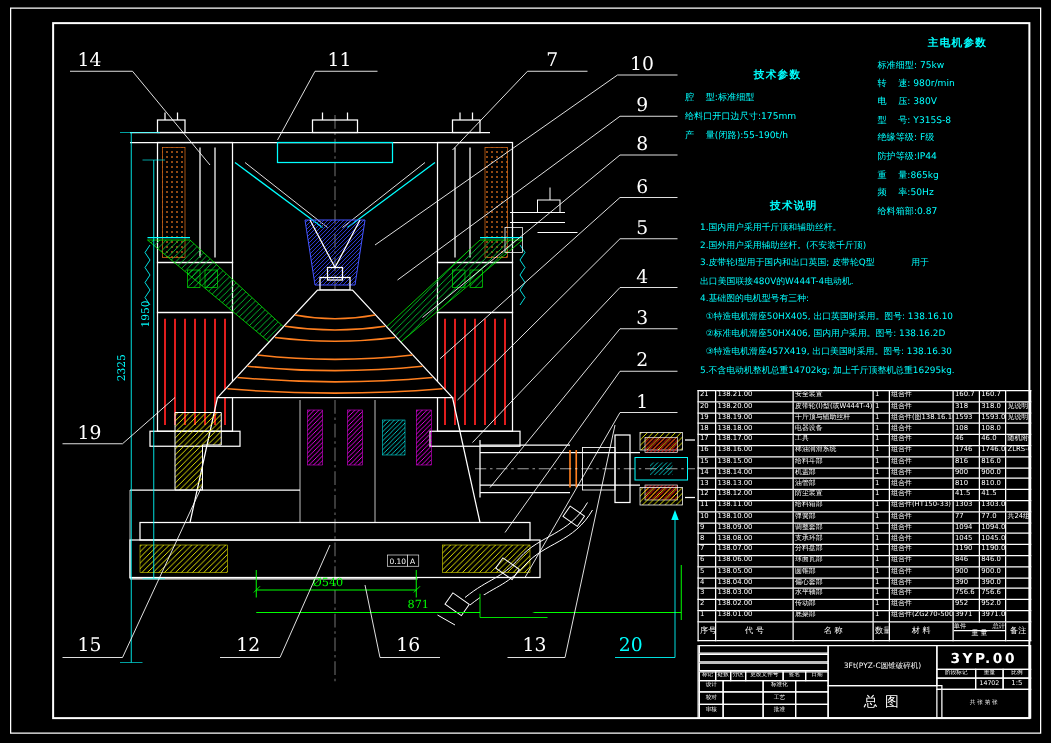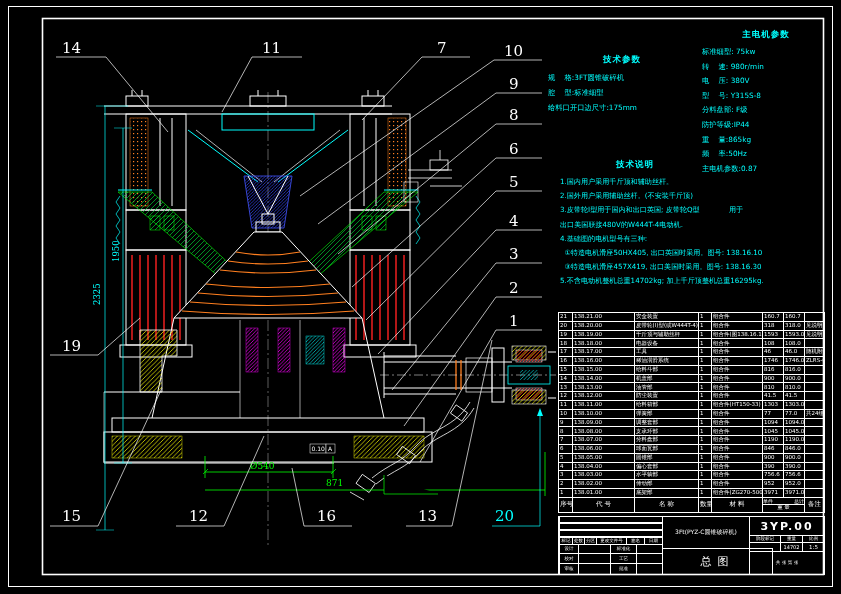--- a/index.html
+++ b/index.html
@@ -322,46 +322,47 @@
     <g stroke="#00ffff" fill="#00ffff">
       <text x="495" y="521" stroke="none">20</text>
       <path d="M492,526 L540,526 L540,410" fill="none"></path>
       <polygon points="537,416 543,416 540,408" stroke="none"></polygon>
         </g>
   </g>
 </svg>
 
 <div class="panel" style="left:548px;top:29px;width:148px;margin-top:25px;">
   <div class="ttl">技术参数</div>
-  <div class="tp-line">规    格:3FT圆锥破碎机</div>
   <div class="tp-line">腔    型:标准细型</div>
   <div class="tp-line">给料口开口边尺寸:175mm</div>
+  <div class="tp-line">产    量(闭路):55-190t/h</div>
 </div>
 
 <div class="panel" style="left:702px;top:29px;width:128px;">
   <div class="ttl">主电机参数</div>
   <div class="mp-line">标准细型: 75kw</div>
   <div class="mp-line">转    速: 980r/min</div>
   <div class="mp-line">电    压: 380V</div>
   <div class="mp-line">型    号: Y315S-8</div>
-  <div class="mp-line">分料盘部: F级</div>
+  <div class="mp-line">绝缘等级: F级</div>
   <div class="mp-line">防护等级:IP44</div>
   <div class="mp-line">重    量:865kg</div>
   <div class="mp-line">频    率:50Hz</div>
-  <div class="mp-line">主电机参数:0.87</div>
+  <div class="mp-line">给料箱部:0.87</div>
 </div>
 
 <div class="panel" style="left:560px;top:159px;width:272px;">
   <div class="ttl" style="width:150px;">技术说明</div>
   <div class="tn-line">1.国内用户采用千斤顶和辅助丝杆。</div>
   <div class="tn-line">2.国外用户采用辅助丝杆。(不安装千斤顶)</div>
   <div class="tn-line">3.皮带轮I型用于国内和出口英国; 皮带轮Q型             用于</div>
   <div class="tn-line">出口美国联接480V的W444T-4电动机.</div>
   <div class="tn-line">4.基础图的电机型号有三种:</div>
   <div class="tn-line">  ①特造电机滑座50HX405, 出口英国时采用。图号: 138.16.10</div>
+  <div class="tn-line">  ②标准电机滑座50HX406, 国内用户采用。图号: 138.16.2D</div>
   <div class="tn-line">  ③特造电机滑座457X419, 出口美国时采用。图号: 138.16.30</div>
   <div class="tn-line">5.不含电动机整机总重14702kg; 加上千斤顶整机总重16295kg.</div>
 </div>
 
 <div id="bom-wrap">
   <table class="bom">
     <colgroup>
       <col style="width:14px">
           <col style="width:62px">
           <col style="width:64px">
@@ -621,21 +622,21 @@
   <div class="tb-cell tiny" style="left:0;top:37px;width:20px;height:11px;">校对</div>
   <div class="tb-cell" style="left:19px;top:37px;width:33px;height:11px;"></div>
   <div class="tb-cell tiny" style="left:51px;top:37px;width:27px;height:11px;">工艺</div>
   <div class="tb-cell" style="left:77px;top:37px;width:27px;height:11px;"></div>
   <div class="tb-cell tiny" style="left:0;top:47px;width:20px;height:12px;">审核</div>
   <div class="tb-cell" style="left:19px;top:47px;width:33px;height:12px;"></div>
   <div class="tb-cell tiny" style="left:51px;top:47px;width:27px;height:12px;">批准</div>
   <div class="tb-cell" style="left:77px;top:47px;width:27px;height:12px;"></div>
 
   <div class="tb-cell prod" style="left:103px;top:0;width:88px;height:33px;">3Ft(PYZ-C圆锥破碎机)</div>
-  <div class="tb-cell sheetname" style="left:103px;top:32px;width:111px;height:27px;">总图</div>
+  <div class="tb-cell sheetname" style="left:103px;top:32px;width:92px;height:27px;">总图</div>
 
   <div class="tb-cell dno" style="left:190px;top:0;width:76px;height:20px;">3YP.00</div>
   <div class="tb-cell tiny" style="left:190px;top:19px;width:32px;height:8px;">阶段标记</div>
   <div class="tb-cell tiny" style="left:221px;top:19px;width:23px;height:8px;">重量</div>
   <div class="tb-cell tiny" style="left:243px;top:19px;width:23px;height:8px;">比例</div>
   <div class="tb-cell" style="left:190px;top:26px;width:32px;height:10px;"></div>
   <div class="tb-cell tiny" style="left:221px;top:26px;width:23px;height:10px;font-size:5px;">14702</div>
   <div class="tb-cell tiny" style="left:243px;top:26px;width:23px;height:10px;font-size:5.5px;">1:5</div>
   <div class="tb-cell tiny" style="left:190px;top:35px;width:76px;height:24px;">共 张  第 张</div>
 </div>

